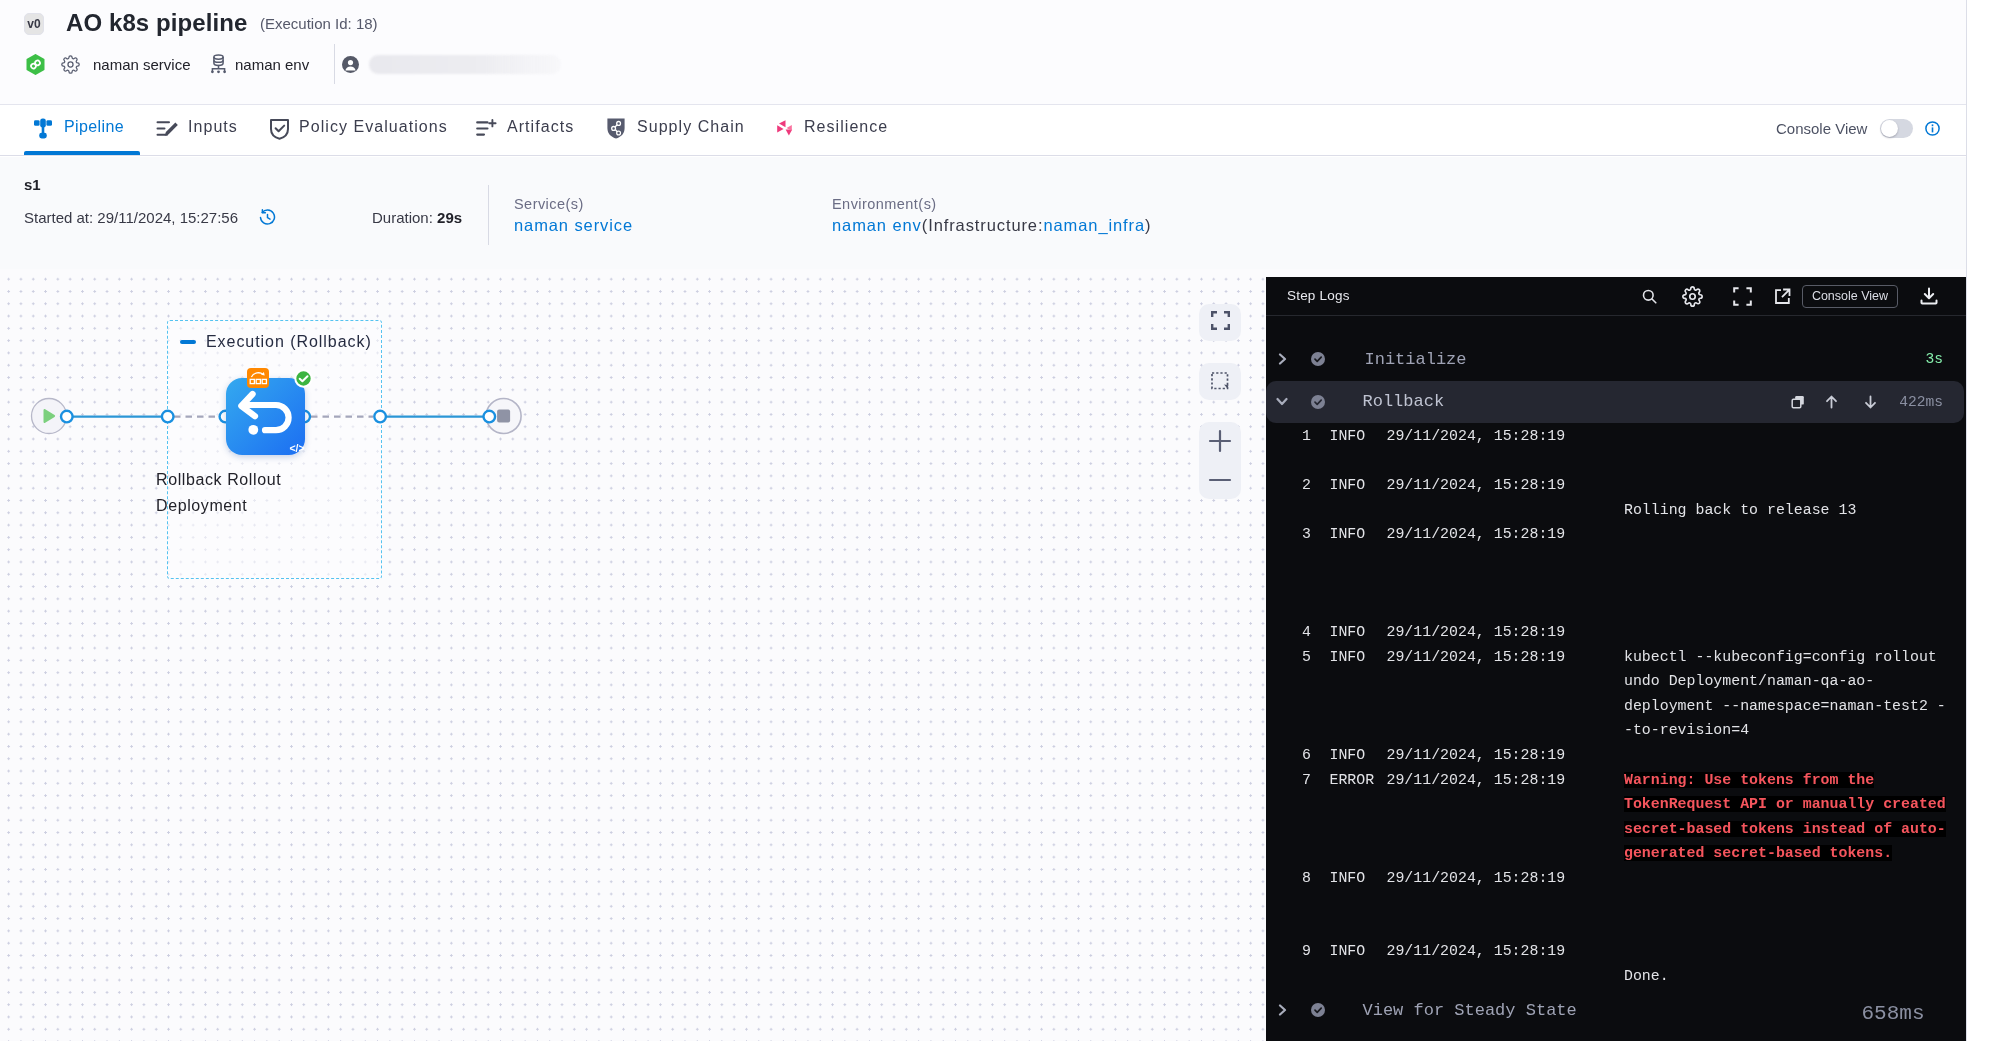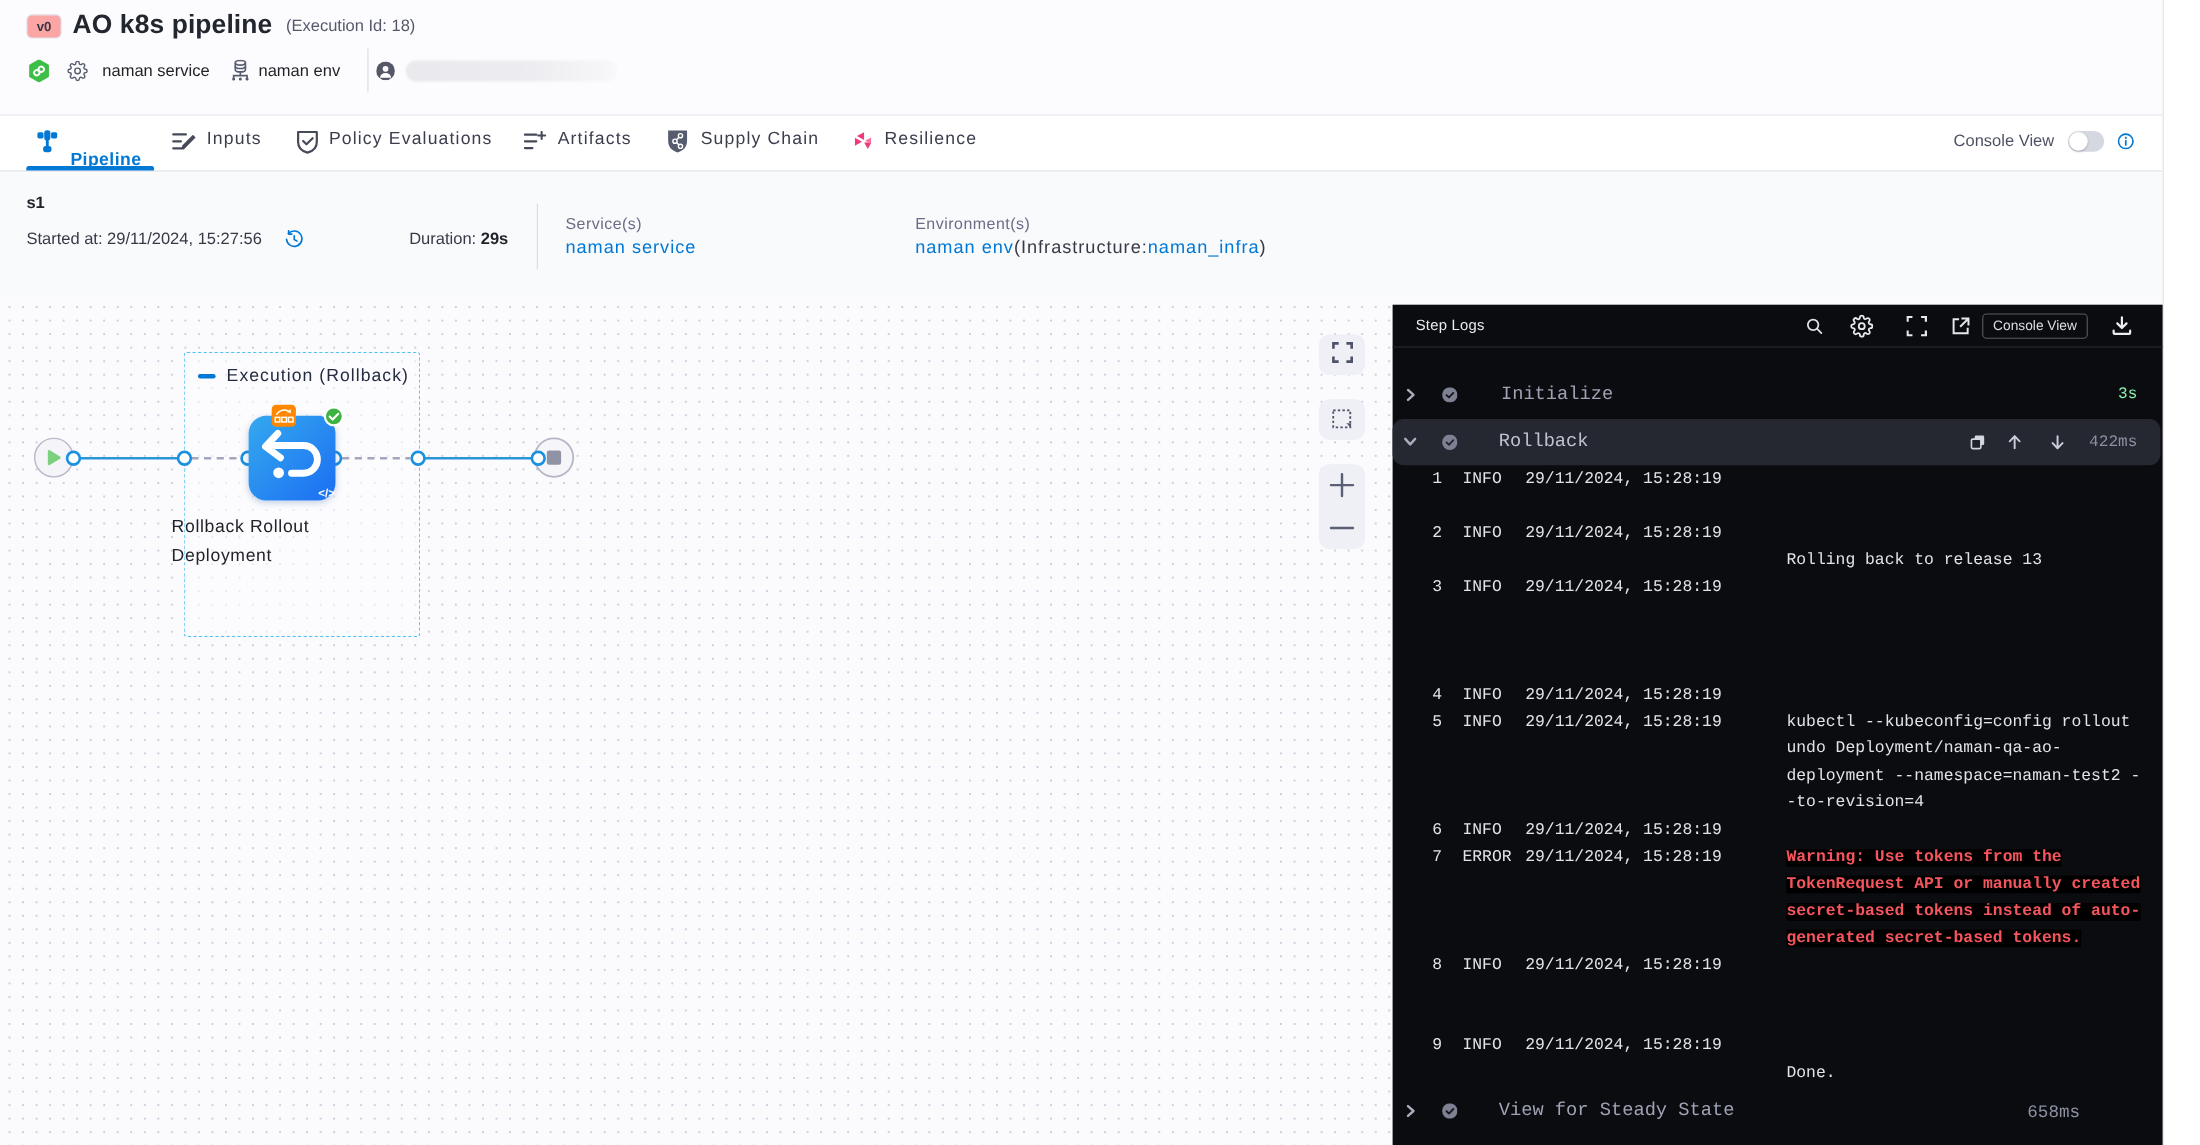--- a/index.html
+++ b/index.html
@@ -7,27 +7,27 @@
   body { font-family:"Liberation Sans", sans-serif; position:relative; background:#fff; }
   .abs { position:absolute; }
   
   #hdr { left:0; top:0; width:1966px; height:105px; background:#fcfcfe; border-bottom:1px solid #e4e5ee; }
   #tabbar { left:0; top:106px; width:1966px; height:50px; background:#fff; border-bottom:1px solid #dcdde8; }
   #infobar { left:0; top:157px; width:1966px; height:112px; background:#f9fafc; }
   #gutter { left:1966px; top:0; width:34px; height:1041px; background:#fff; border-left:1px solid #dcdee8; }
   #canvas { left:0; top:269px; width:1966px; height:772px; background:#fbfbfd;
     background-image: radial-gradient(circle, #cccee0 0.95px, rgba(204,206,224,0) 1.3px);
     background-size: 12.3px 12.3px; background-position: 2.5px 4px; }
-  .badge-v0 { left:24px; top:13px; width:32px; height:22px; background:#fca5a5; border:1px solid #e1e2ea;
+  .badge-v0 { left:24px; top:13px; width:20px; height:22px; background:#e5e5e5; border:1px solid #e1e2ea;
     border-radius:5px; font-size:12px; font-weight:bold; color:#383946; text-align:center; line-height:20px; }
   #title { left:66px; top:9px; font-size:24px; font-weight:bold; color:#22262f; letter-spacing:0.1px;}
   #execid { left:260px; top:15px; font-size:15px; color:#55586a; }
   .h2txt { top:56px; font-size:15px; color:#22222a; }
   .tabtxt { font-size:16px; color:#3b3d4d; letter-spacing:1.05px; }
-  .tabtxt.active { color:#0278d5; font-weight:bold; letter-spacing:0.4px;margin-top:19px; }
+  .tabtxt.active { color:#0278d5; font-weight:normal; letter-spacing:0.4px; }
   #tab-underline { left:24px; top:151px; width:116px; height:4px; background:#0278d5; border-radius:2px 2px 0 0; }
   
   .lbl { font-size:14.5px; color:#6b6d85; letter-spacing:0.45px; }
   .link { color:#0278d5; }
   
   #panel { left:1266px; top:277px; width:700px; height:764px; background:#0b0c0f; }
   #panelhdr { left:0; top:0; width:700px; height:39px; border-bottom:1px solid #26282e; position:absolute;}
   .mono { font-family:"Liberation Mono", monospace; }
   .lmeta { position:absolute; width:360px; font-family:"Liberation Mono", monospace; font-size:14.9px;
     line-height:24.53px; color:#e2e3e7; }
@@ -353,14 +353,14 @@
     <div class="lmsg" style="top:686.7px">Done.</div>
 
     <svg class="abs" style="left:11px;top:727px" width="11" height="12" viewBox="0 0 11 12" fill="none" stroke="#a9adbc" stroke-width="2.2" stroke-linecap="round" stroke-linejoin="round">
       <path d="M3 1.5 L8 6 L3 10.5"></path>
     </svg>
     <svg class="abs" style="left:45px;top:726px" width="14" height="14" viewBox="0 0 14 14">
       <circle cx="7" cy="7" r="7" fill="#7d8193"></circle>
       <path d="M4 7.2 L6.2 9.3 L10.2 5.2" stroke="#17181d" stroke-width="1.7" fill="none" stroke-linecap="round" stroke-linejoin="round"></path>
     </svg>
     <div class="abs mono" style="left:96.5px;top:723.5px;font-size:17px;color:#9fa3b5">View for Steady State</div>
-    <div class="abs mono" style="left:577px;top:725px;width:100px;text-align:left;font-size:16px;color:#8b90a2">658ms</div>
+    <div class="abs mono" style="left:577px;top:725px;width:100px;text-align:center;font-size:21px;color:#8b90a2">658ms</div>
   </div>
 
 </body></html>

